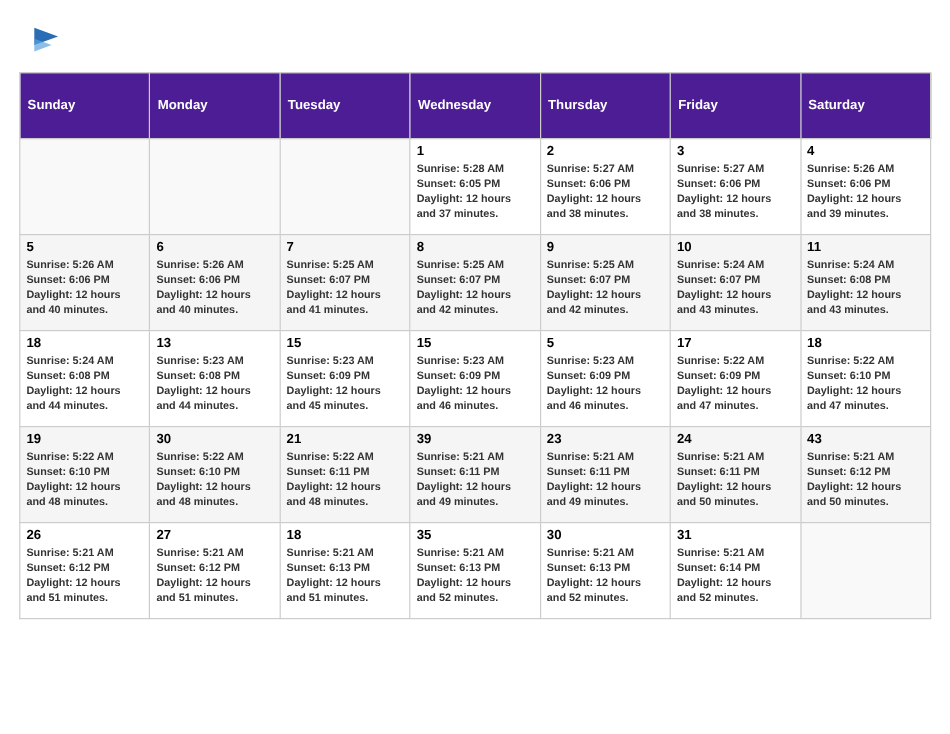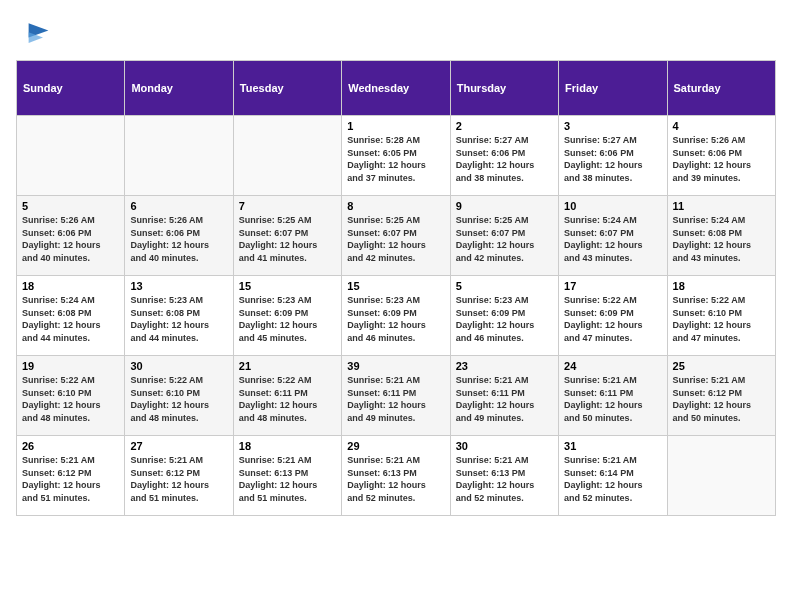--- a/index.html
+++ b/index.html
@@ -220,39 +220,39 @@
         </td>
         <td>
           <span class="day-num">23</span>
           <div class="cell-info">Sunrise: 5:21 AM<br>Sunset: 6:11 PM<br>Daylight: 12 hours<br>and 49 minutes.</div>
         </td>
         <td>
           <span class="day-num">24</span>
           <div class="cell-info">Sunrise: 5:21 AM<br>Sunset: 6:11 PM<br>Daylight: 12 hours<br>and 50 minutes.</div>
         </td>
         <td>
-          <span class="day-num">25</span>
+          <span class="day-num">43</span>
           <div class="cell-info">Sunrise: 5:21 AM<br>Sunset: 6:12 PM<br>Daylight: 12 hours<br>and 50 minutes.</div>
         </td>
       </tr>
       <tr>
         <td>
           <span class="day-num">26</span>
           <div class="cell-info">Sunrise: 5:21 AM<br>Sunset: 6:12 PM<br>Daylight: 12 hours<br>and 51 minutes.</div>
         </td>
         <td>
           <span class="day-num">27</span>
           <div class="cell-info">Sunrise: 5:21 AM<br>Sunset: 6:12 PM<br>Daylight: 12 hours<br>and 51 minutes.</div>
         </td>
         <td>
           <span class="day-num">18</span>
           <div class="cell-info">Sunrise: 5:21 AM<br>Sunset: 6:13 PM<br>Daylight: 12 hours<br>and 51 minutes.</div>
         </td>
         <td>
-          <span class="day-num">29</span>
+          <span class="day-num">35</span>
           <div class="cell-info">Sunrise: 5:21 AM<br>Sunset: 6:13 PM<br>Daylight: 12 hours<br>and 52 minutes.</div>
         </td>
         <td>
           <span class="day-num">30</span>
           <div class="cell-info">Sunrise: 5:21 AM<br>Sunset: 6:13 PM<br>Daylight: 12 hours<br>and 52 minutes.</div>
         </td>
         <td>
           <span class="day-num">31</span>
           <div class="cell-info">Sunrise: 5:21 AM<br>Sunset: 6:14 PM<br>Daylight: 12 hours<br>and 52 minutes.</div>
         </td>

